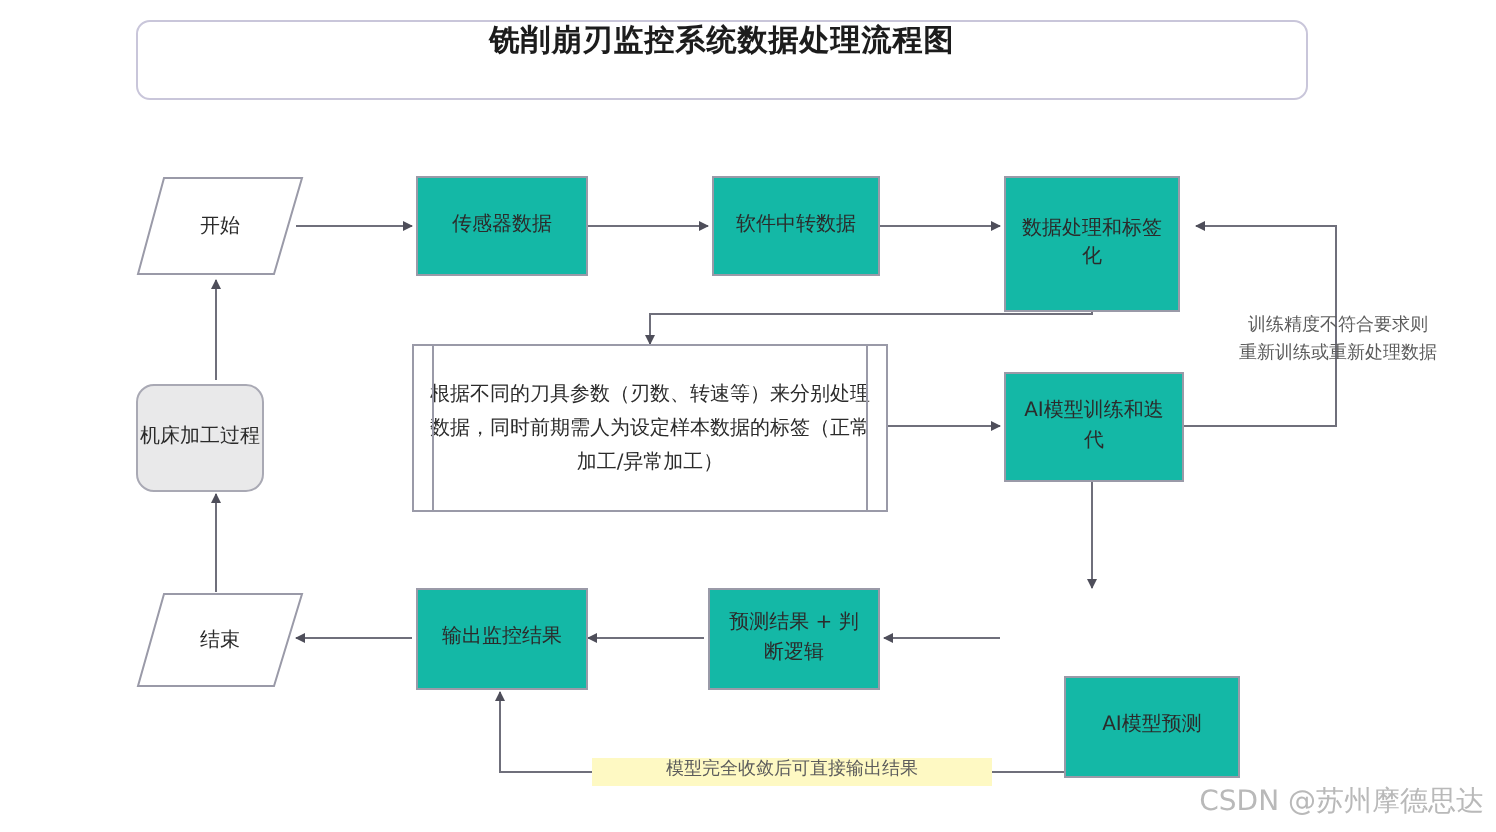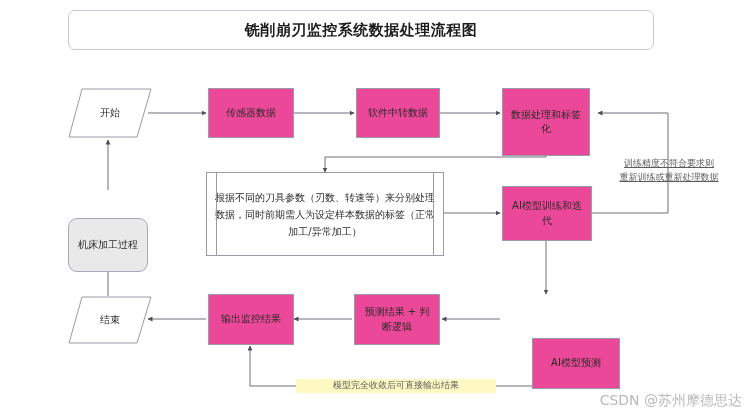--- a/index.html
+++ b/index.html
@@ -25,40 +25,39 @@
     position: absolute;
     left: 68px;
     top: 10px;
     width: 586px;
     height: 40px;
     border: 1px solid #c9c6da;
     border-radius: 7px;
     background: #ffffff;
     box-sizing: border-box;
     display: flex;
-    align-items: center;
     justify-content: center;
   }
   .title-text {
     font-size: 15px;
     font-weight: bold;
     color: #1c1c1c;
     letter-spacing: 0.5px;
   }
   .node {
     position: absolute;
     box-sizing: border-box;
     display: flex;
     align-items: center;
     justify-content: center;
     text-align: center;
     font-size: 10px;
     color: #2b2b2b;
     line-height: 1.45;
-    background: #ec4899;
+    background: #14b8a6;
     border: 1px solid #9a9aa8;
   }
   .node.rounded {
     border-radius: 9px;
     background: #e9e9ea;
     border-color: #a9a9b4;
   }
   .para-label {
     position: absolute;
     display: flex;
@@ -163,21 +162,21 @@
 </div>
 
 <div class="node" style="left:356px;top:88px;width:84px;height:50px;">
   <span>软件中转数据</span>
 </div>
 
 <div class="node" style="left:502px;top:88px;width:88px;height:68px;padding:0 6px;">
   <span>数据处理和标签化</span>
 </div>
 
-<div class="node rounded" style="left:68px;top:192px;width:80px;height:54px;margin-top:26px;">
+<div class="node rounded" style="left:68px;top:192px;width:64px;height:54px;">
   <span>机床加工过程</span>
 </div>
 
 <div class="predef" style="left:206px;top:172px;width:238px;height:84px;">
   <span class="predef-bar" style="left:9px;"></span>
   <span class="predef-bar" style="right:9px;"></span>
   <span class="inner">根据不同的刀具参数（刃数、转速等）来分别处理数据，同时前期需人为设定样本数据的标签（正常加工/异常加工）</span>
 </div>
 
 <div class="node" style="left:502px;top:186px;width:90px;height:55px;padding:0 6px;">
@@ -196,21 +195,21 @@
   <span>输出监控结果</span>
 </div>
 
 <svg style="position:absolute;left:68px;top:296px;" width="84" height="48">
   <polygon points="14,1 83,1 69,47 1,47" fill="#ffffff" stroke="#9a9aa8" stroke-width="1"></polygon>
 </svg>
 <div class="para-label" style="left:68px;top:296px;width:84px;height:48px;">
   <span>结束</span>
 </div>
 
-<div class="annot" style="left:596px;top:157px;width:146px;text-decoration:underline;">
+<div class="annot" style="left:596px;top:157px;width:146px;">
   <div>训练精度不符合要求则</div>
   <div>重新训练或重新处理数据</div>
 </div>
 
 <div class="annot" style="left:296px;top:379px;width:200px;background:#fef9c3;">
   <span>模型完全收敛后可直接输出结果</span>
 </div>
 
 <div class="watermark">
   <span>CSDN @苏州摩德思达</span>

